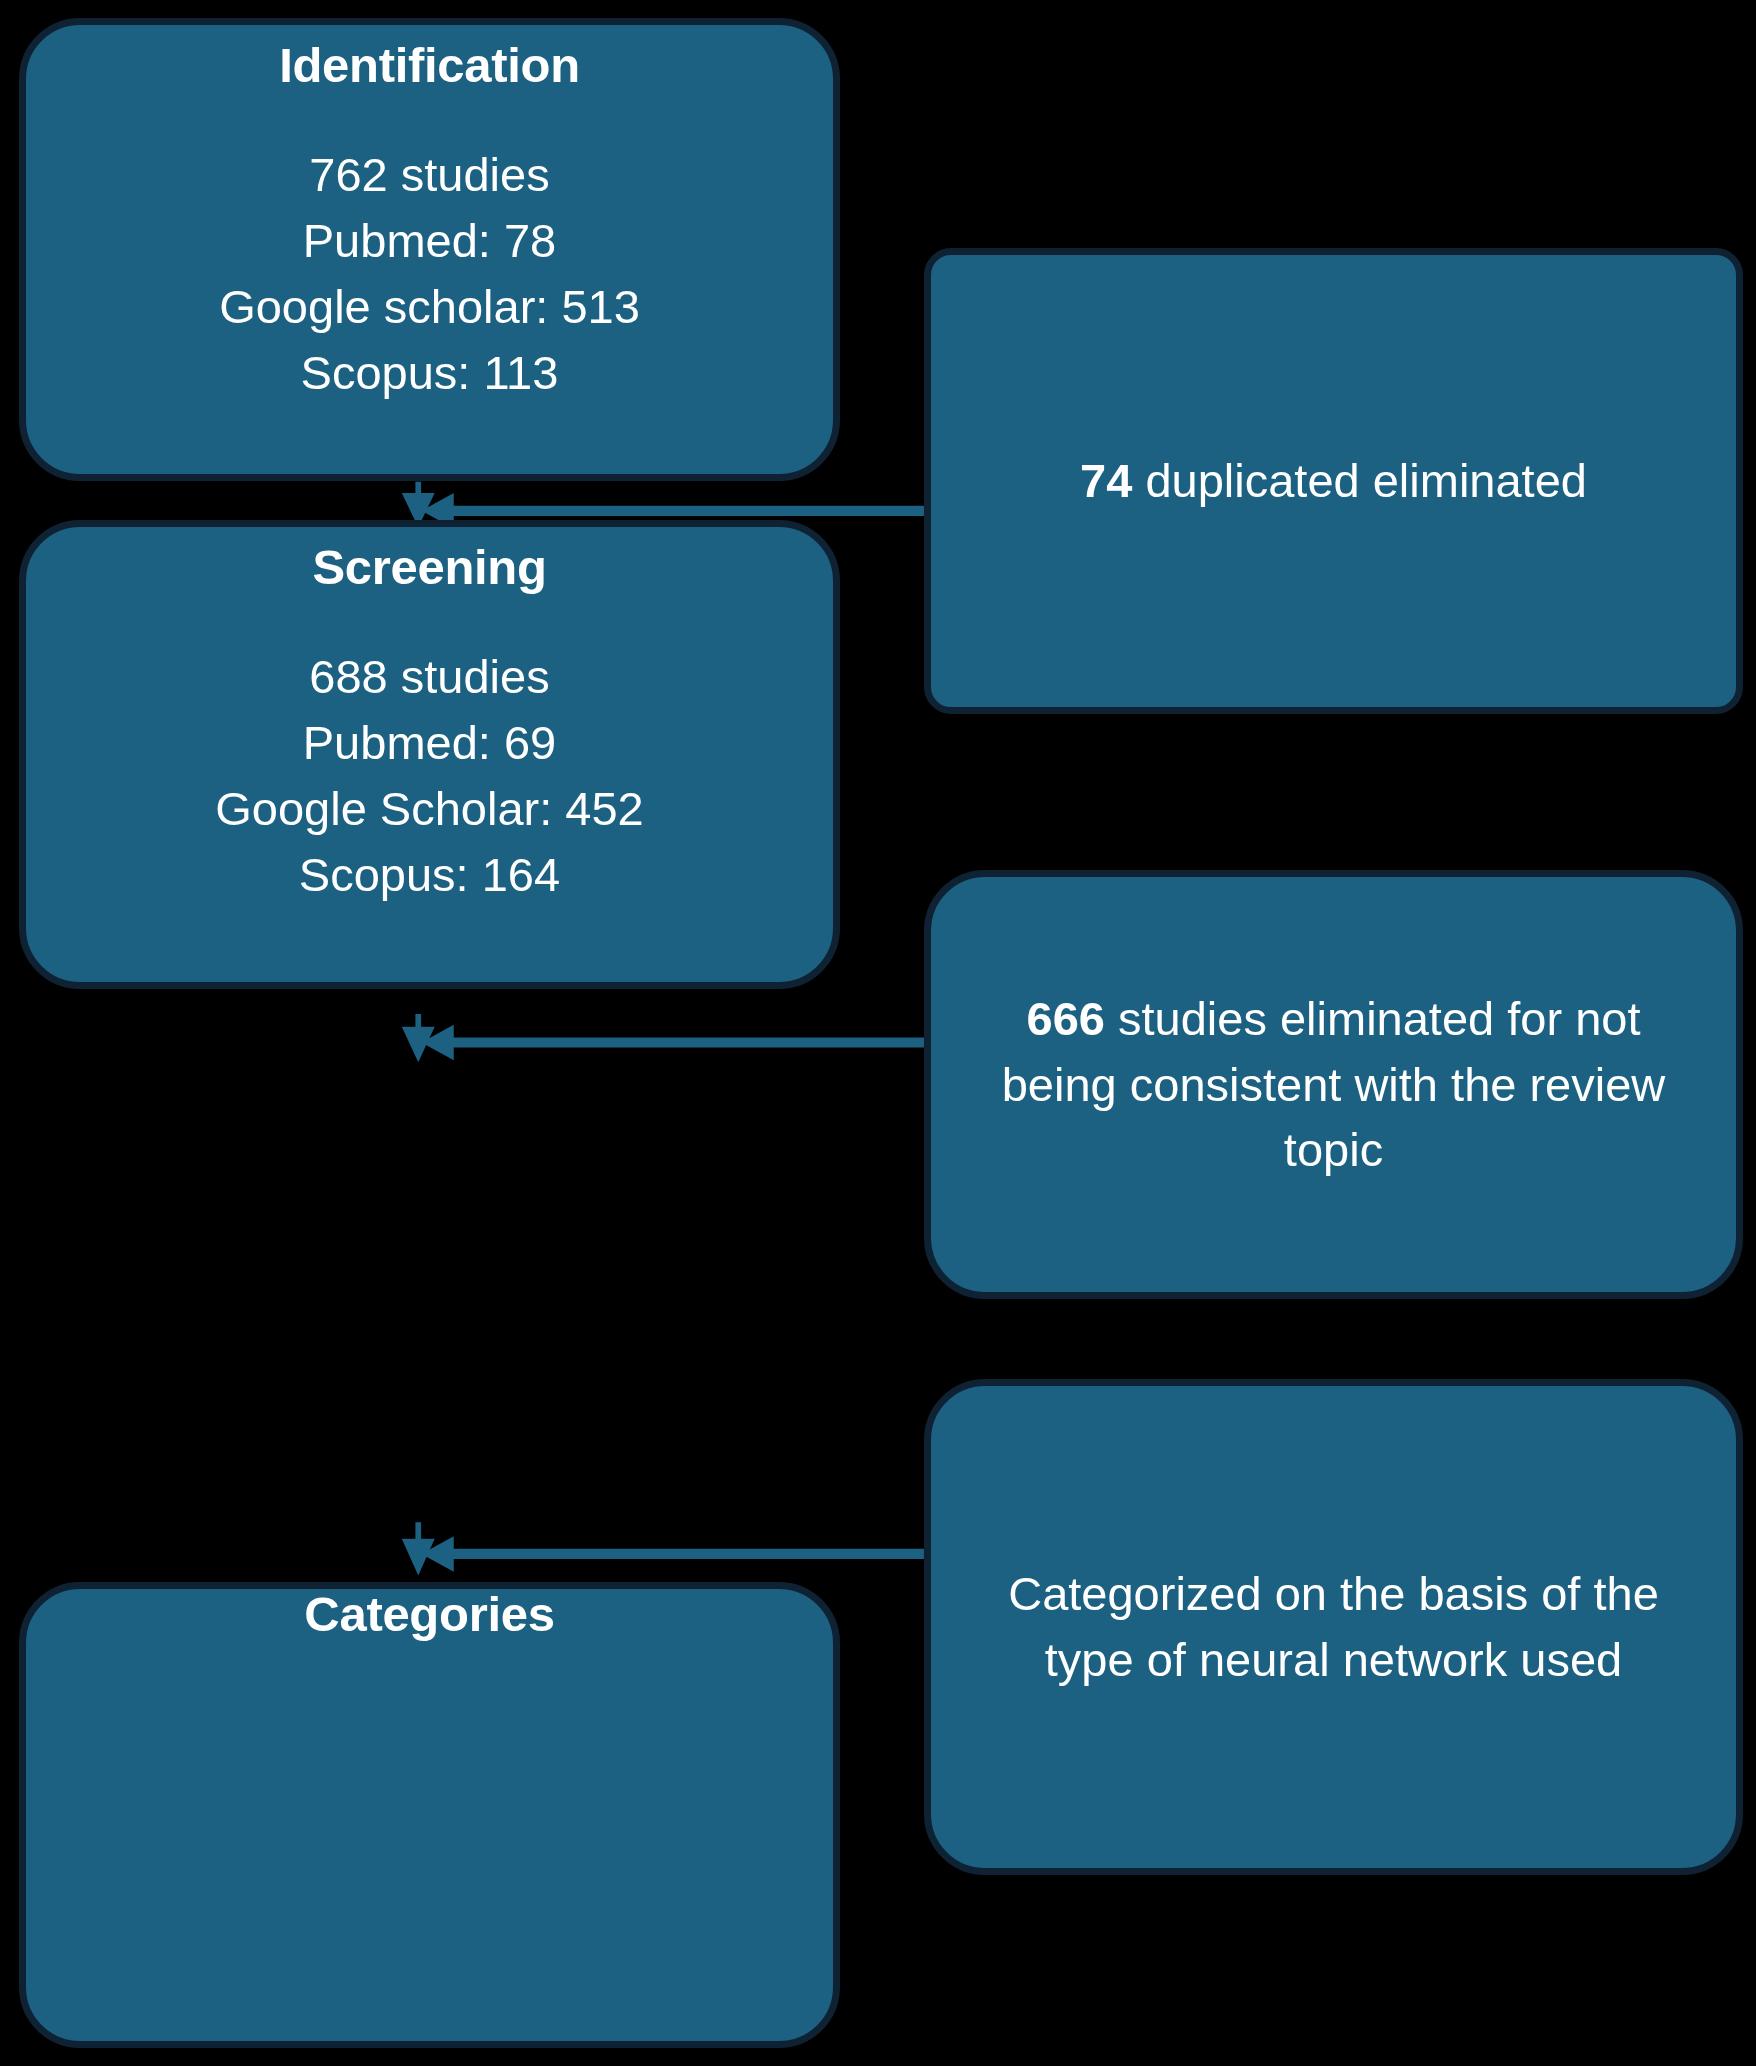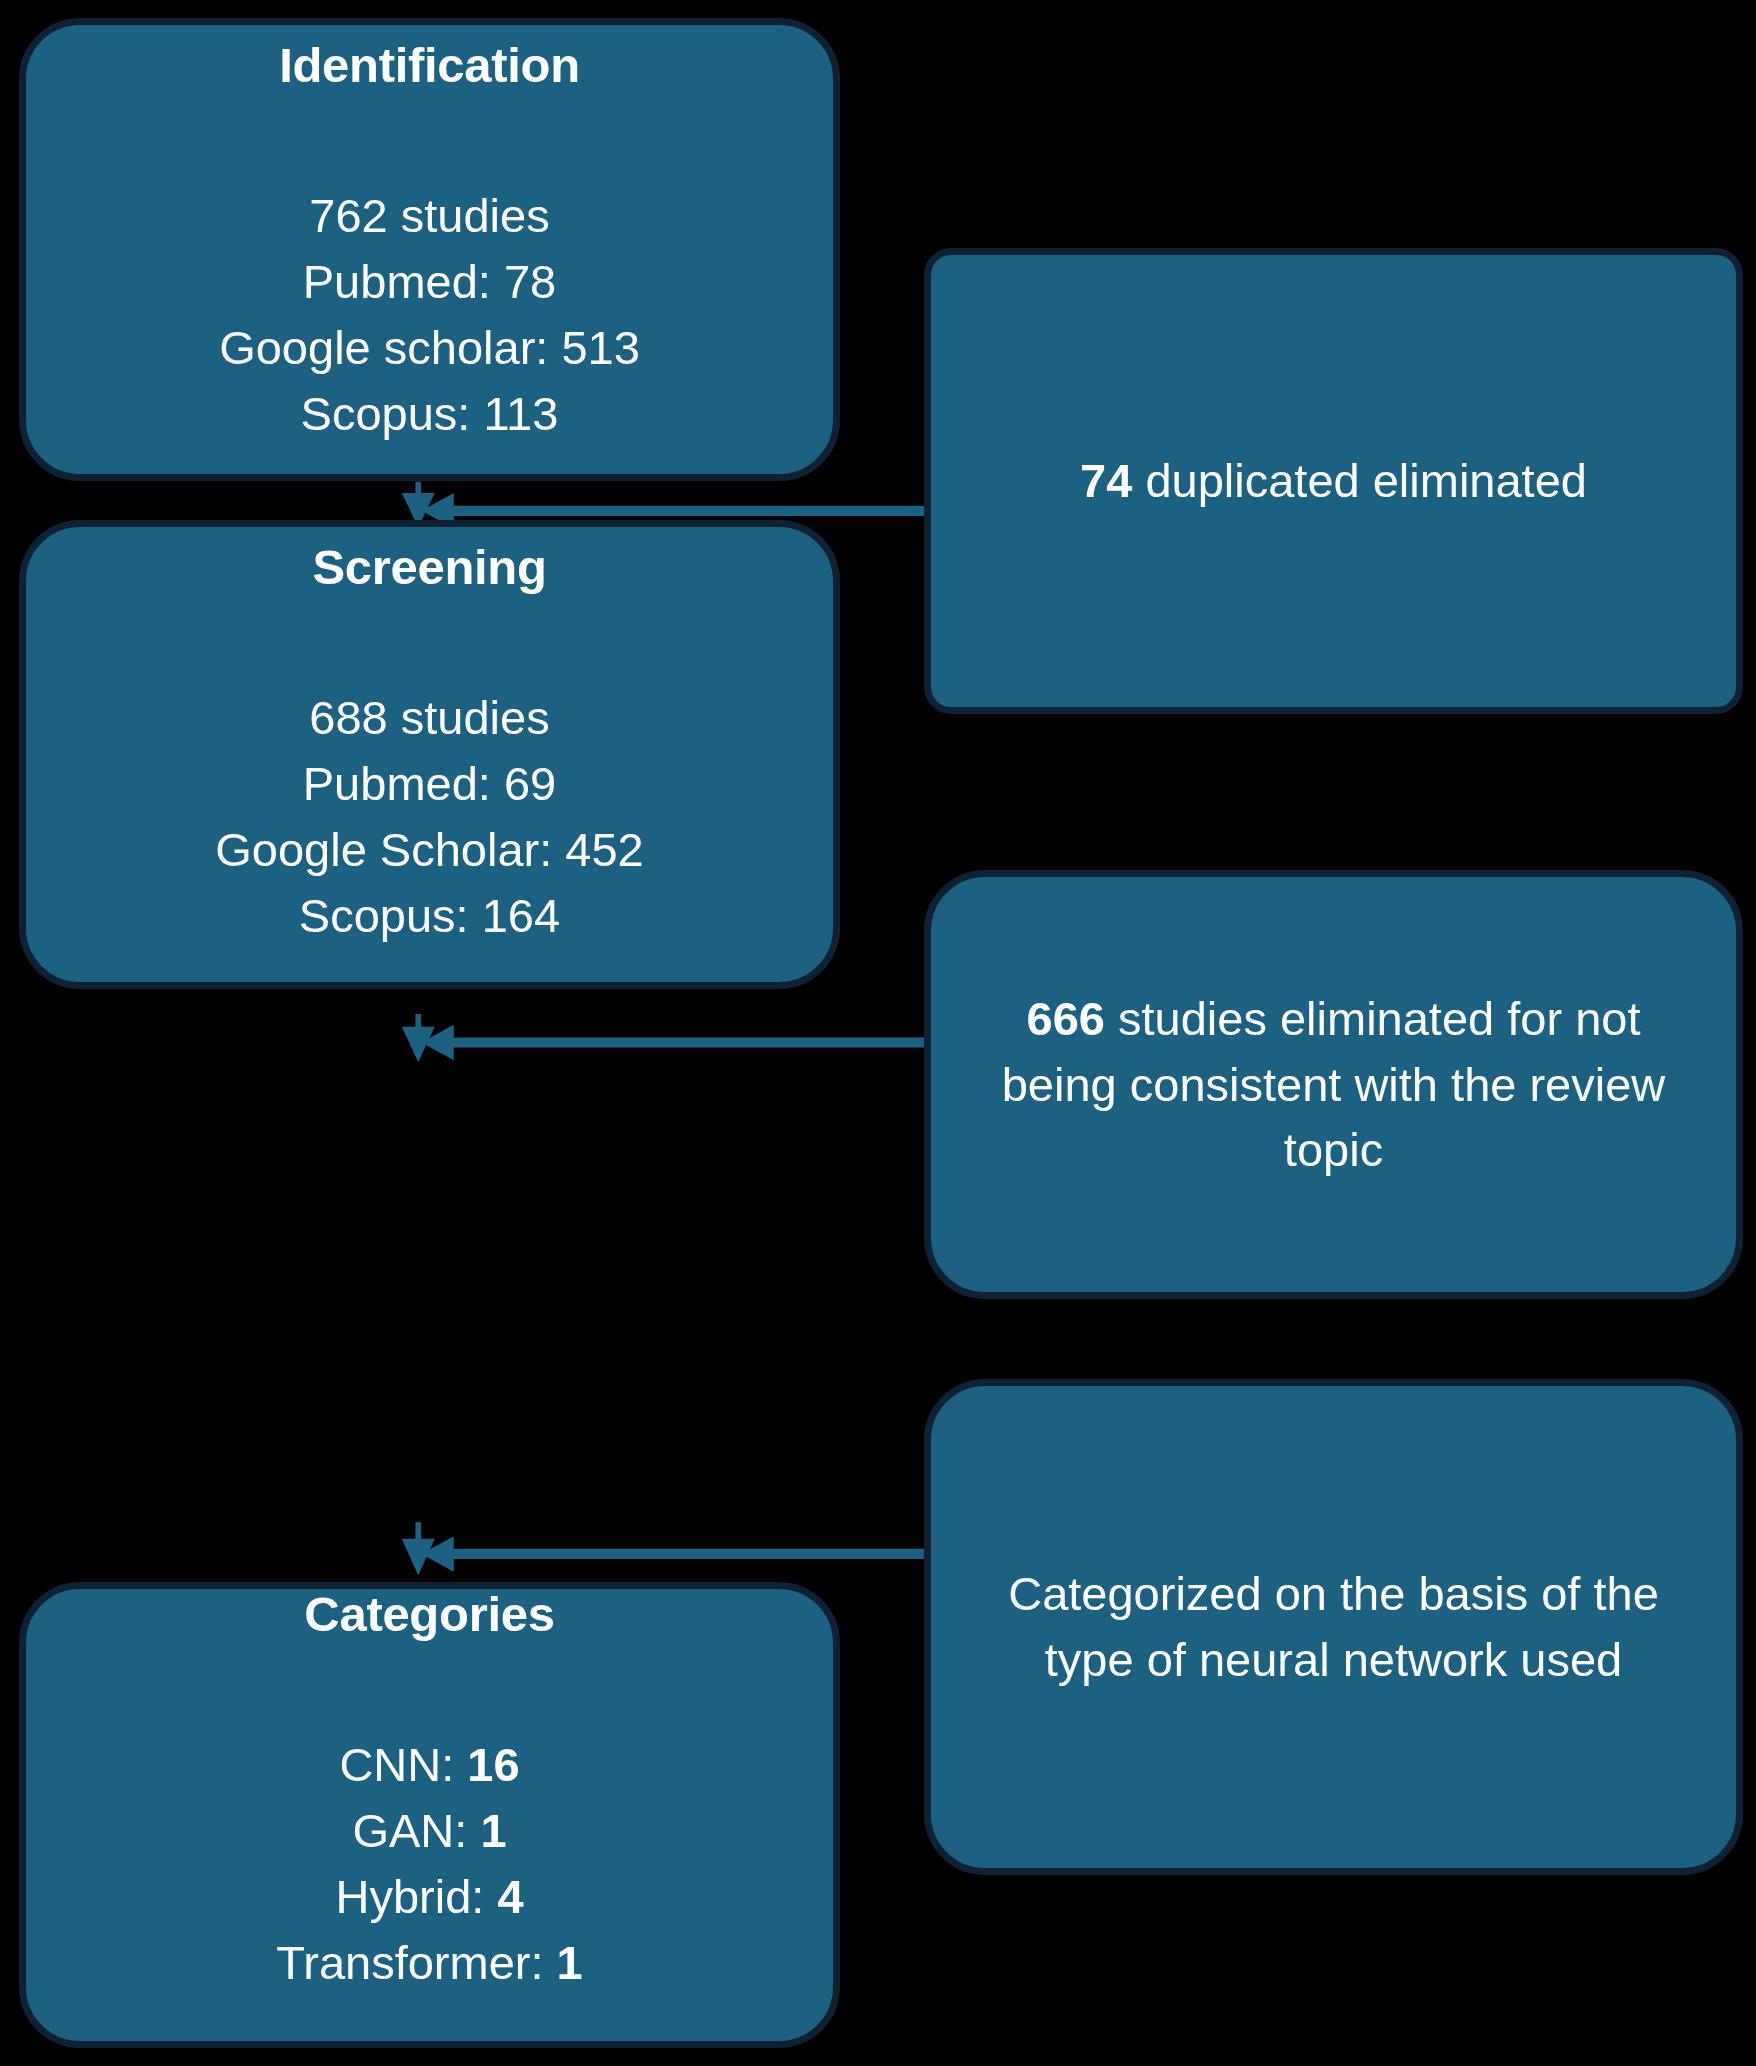--- a/index.html
+++ b/index.html
@@ -44,21 +44,20 @@
     line-height: 1.05;
     letter-spacing: -0.3px;
     margin: 0;
     padding: 0;
   }
   .box-lines {
     display: flex;
     flex-direction: column;
     align-items: center;
     gap: 3.8px;
-    margin-top: 41px;
   }
   .box-line {
     font-size: 47px;
     line-height: 1.32;
     white-space: nowrap;
   }
   .box-line .tail-bold {
     font-weight: bold;
   }
   .para {
@@ -166,38 +165,20 @@
       <div class="box-line">Pubmed: 69</div>
       <div class="box-line">Google Scholar: 452</div>
       <div class="box-line">Scopus: 164</div>
     </div>
   </div>
 
 
   <div class="flow-box" id="box-categories">
     <div class="box-title">Categories</div>
     <div class="title-gap-lg"></div>
-    <div class="box-lines">
-      <div class="box-line">
-        <span>CNN:</span>
-        <span class="tail-bold">16</span>
-      </div>
-      <div class="box-line">
-        <span>GAN:</span>
-        <span class="tail-bold">1</span>
-      </div>
-      <div class="box-line">
-        <span>Hybrid:</span>
-        <span class="tail-bold">4</span>
-      </div>
-      <div class="box-line">
-        <span>Transformer:</span>
-        <span class="tail-bold">1</span>
-      </div>
-    </div>
   </div>
 
   <div class="flow-box centered" id="box-duplicates">
     <div class="para"><span class="lead-bold">74</span><span> duplicated eliminated</span></div>
   </div>
 
   <div class="flow-box centered" id="box-eliminated">
     <div class="para"><span class="lead-bold">666</span><span> studies eliminated for not being consistent with the review topic</span></div>
   </div>
 

